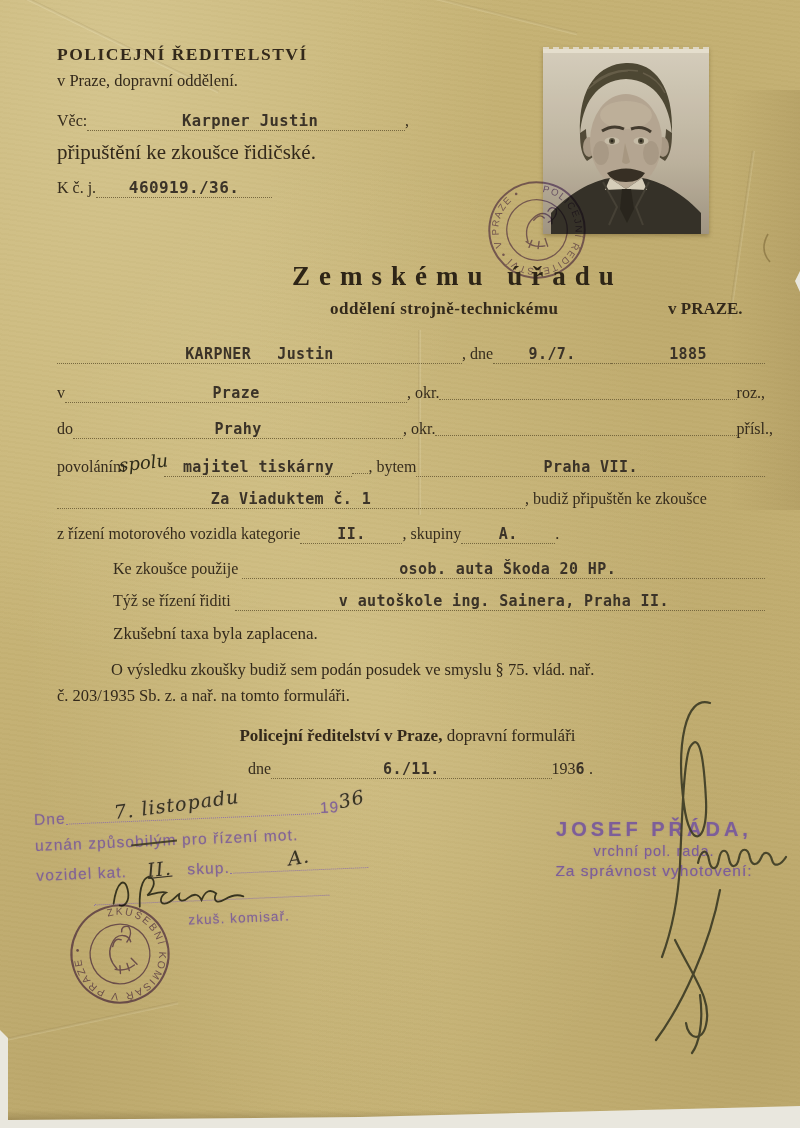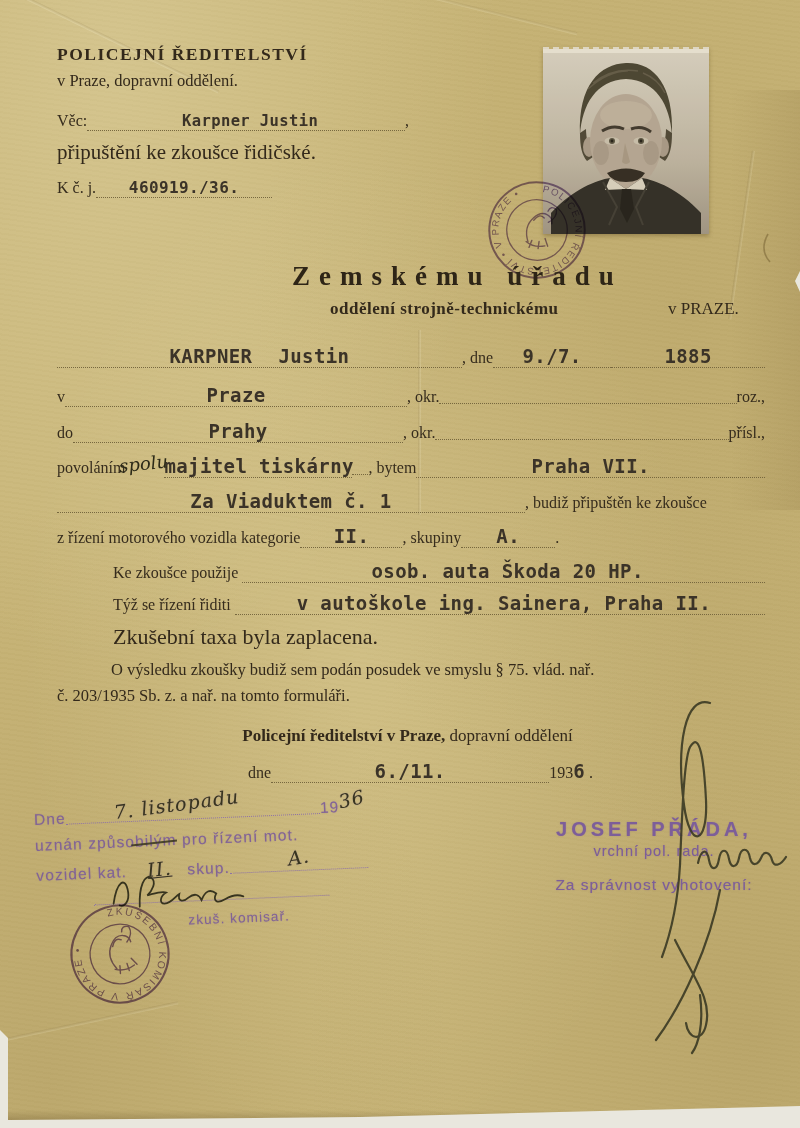--- a/index.html
+++ b/index.html
@@ -10,21 +10,21 @@
     background-image:
       radial-gradient(ellipse at 14% 6%, rgba(255,250,220,.22), transparent 40%),
       radial-gradient(ellipse at 86% 28%, rgba(140,115,60,.16), transparent 45%),
       radial-gradient(ellipse at 45% 58%, rgba(255,248,214,.14), transparent 55%),
       radial-gradient(ellipse at 94% 92%, rgba(128,103,52,.20), transparent 42%),
       radial-gradient(ellipse at 6% 96%, rgba(132,108,58,.18), transparent 38%),
       repeating-linear-gradient(8deg, rgba(118,98,48,.025) 0 2px, rgba(255,250,220,.02) 2px 5px);}
   .abs{position:absolute}
   .lbl{white-space:pre}
   .tw{font-family:"DejaVu Sans Mono","Liberation Mono",monospace;font-weight:700;
-      color:#3b3328;letter-spacing:.4px;white-space:pre;font-size:19px}
+      color:#3b3328;letter-spacing:.4px;white-space:pre;font-size:15px}
   .row{position:absolute;display:flex;align-items:baseline;font-size:16px;color:#362c1d}
   .cell{border-bottom:1.6px dotted #77683f;text-align:center}
   .cl{text-align:center}
   .dots{flex:1;align-self:flex-end;margin-bottom:3px;border-bottom:1.6px dotted #77683f;height:2px}
   .hand{font-family:"DejaVu Serif",serif;font-style:italic;color:#2c2a18}
   .stamp{position:absolute;color:#7d5e99;font-family:"Liberation Sans","DejaVu Sans",sans-serif;
          text-shadow:0 0 1.2px rgba(125,94,153,.55)}
   .srow{display:flex;align-items:baseline;position:relative;margin-bottom:8px}
   .pdots{flex:1;align-self:flex-end;margin-bottom:3px;border-bottom:1.6px dotted #8a6daa;height:2px;position:relative}
   .rstamp{position:absolute;color:#7a5a96;mix-blend-mode:multiply}
@@ -117,40 +117,40 @@
       <path d="M52,74 q-7,-15 2,-26 q7,-9 15,-6 q6,2 6,9"></path>
       <path d="M55,50 q5,-9 11,-4"></path>
       <path d="M50,74 q9,6 21,2"></path>
       <path d="M71,50 q9,-6 7,-15 q-7,-4 -9,3"></path>
       <path d="M56,72 l-2,8 M64,72 l0,8 M70,68 l4,8"></path>
     </g>
   </svg>
 
   <div class="abs" style="left:330px;top:299px;font-size:17px;font-weight:700;letter-spacing:.5px">oddělení strojně-technickému</div>
   <div class="abs" style="left:292px;top:261px;font-size:27px;font-weight:600;letter-spacing:9px;color:#2e2517">Zemskému úřadu</div>
-  <div class="abs" style="left:668px;top:299px;font-size:17px;font-weight:400">v PRAZE.</div>
+  <div class="abs" style="left:668px;top:299px;font-size:17px;font-weight:700">v PRAZE.</div>
 
   <div class="row" style="left:57px;top:345px;right:35px">
     <span class="cell cl" style="width:405px">
       <span class="tw">KARPNER</span><span style="display:inline-block;width:26px"></span><span class="tw">Justin</span>
     </span>
     <span class="lbl">, dne</span>
     <span class="cell tw" style="width:118px">9./7.</span>
     <span class="cell tw" style="flex:1">1885</span>
   </div>
 
   <div class="row" style="left:57px;top:384px;right:35px">
     <span class="lbl">v</span>
     <span class="cell tw" style="width:342px">Praze</span>
     <span class="lbl">, okr.</span>
     <span class="dots"></span>
     <span class="lbl">roz.,</span>
   </div>
 
-  <div class="row" style="left:57px;top:420px;right:35px">
+  <div class="row" style="left:57px;top:420px;right:27px">
     <span class="lbl">do</span>
     <span class="cell tw" style="width:330px">Prahy</span>
     <span class="lbl">, okr.</span>
     <span class="dots"></span>
     <span class="lbl">přísl.,</span>
   </div>
 
   <div class="row" style="left:57px;top:455px;right:35px">
     <span class="lbl">povoláním</span>
     <span class="hand" style="font-size:18px;margin:0 -4px 0 -6px;transform:rotate(-6deg);display:inline-block;position:relative;top:-3px">spolu</span>
@@ -176,29 +176,29 @@
   <div class="row" style="left:113px;top:560px;right:35px">
     <span class="lbl">Ke zkoušce použije </span>
     <span class="cell cl tw" style="flex:1;padding-left:8px">osob. auta Škoda 20 HP.</span>
   </div>
 
   <div class="row" style="left:113px;top:592px;right:35px">
     <span class="lbl">Týž se řízení řiditi </span>
     <span class="cell cl tw" style="flex:1;padding-left:8px">v autoškole ing. Sainera, Praha II.</span>
   </div>
 
-  <div class="abs" style="left:113px;top:624px;font-size:22px">Zkušební taxa byla zaplacena.</div>
+  <div class="abs" style="left:113px;top:624px;font-size:17px">Zkušební taxa byla zaplacena.</div>
 
   <div class="abs" style="left:57px;top:657px;right:42px;font-size:16.5px;line-height:1.6;text-indent:54px">
     <span>O výsledku zkoušky budiž sem podán posudek ve smyslu § 75. vlád. nař.</span><br>
     <span>č. 203/1935 Sb. z. a nař. na tomto formuláři.</span>
   </div>
 
   <div class="abs" style="left:57px;top:726px;right:42px;text-align:center;font-size:17px">
-    <span style="font-weight:700">Policejní ředitelství v Praze,</span><span class="lbl"> dopravní oddělení</span>
+    <span style="font-weight:700">Policejní ředitelství v Praze,</span><span class="lbl"> dopravní formuláři</span>
   </div>
 
   <div class="row" style="left:248px;top:760px;width:345px">
     <span class="lbl">dne</span>
     <span class="cell tw" style="flex:1">6./11.</span>
     <span class="lbl">193</span>
     <span class="tw">6</span>
     <span class="lbl"> .</span>
   </div>
 
@@ -245,21 +245,21 @@
       <path d="M55,50 q5,-9 11,-4"></path>
       <path d="M50,74 q9,6 21,2"></path>
       <path d="M71,50 q9,-6 7,-15 q-7,-4 -9,3"></path>
       <path d="M56,72 l-2,8 M64,72 l0,8 M70,68 l4,8"></path>
     </g>
   </svg>
 
   <div class="stamp" style="left:514px;top:818px;width:280px;text-align:center">
     <div style="font-size:20px;font-weight:700;letter-spacing:4px;white-space:pre">JOSEF PŘÁDA,</div>
     <div style="font-size:14.5px;margin-top:2px;letter-spacing:1px">vrchní pol. rada.</div>
-    <div style="font-size:15.5px;margin-top:17px;letter-spacing:1px">Za správnost vyhotovení:</div>
+    <div style="font-size:15.5px;margin-top:3px;letter-spacing:1px">Za správnost vyhotovení:</div>
   </div>
 
   <svg class="abs" style="left:640px;top:695px;overflow:visible" width="160" height="360" viewBox="0 0 160 360">
     <g fill="none" stroke="#3b3a24" stroke-width="2.2" stroke-linecap="round" opacity=".9">
       <path d="M70,8 C45,0 36,50 44,110 C50,155 68,150 66,105 C64,66 60,35 50,52 C44,64 42,120 40,170 C38,205 32,235 22,262"></path>
       <path d="M58,168 c3,-14 9,-15 11,-3 c2,11 8,11 10,-1 c2,-11 8,-11 10,0 c2,10 8,9 10,-1 c2,-11 9,-11 11,0 c2,9 8,7 11,0 c3,-8 9,-6 11,2 c2,8 9,5 14,-3"></path>
       <path d="M80,195 C70,250 42,310 16,345"></path>
       <path d="M35,245 C55,285 72,305 66,330 C62,348 48,344 46,328"></path>
       <path d="M60,300 C64,330 58,350 52,358"></path>
     </g>

